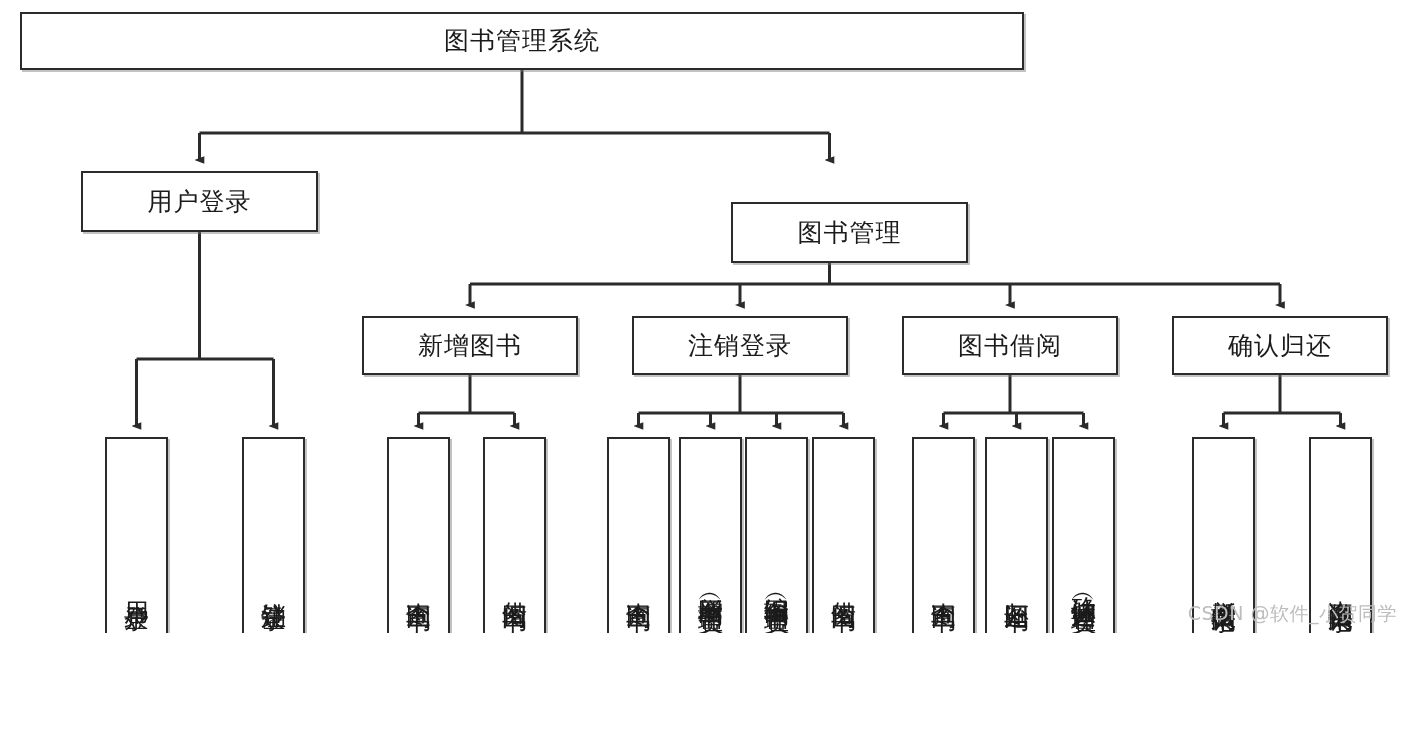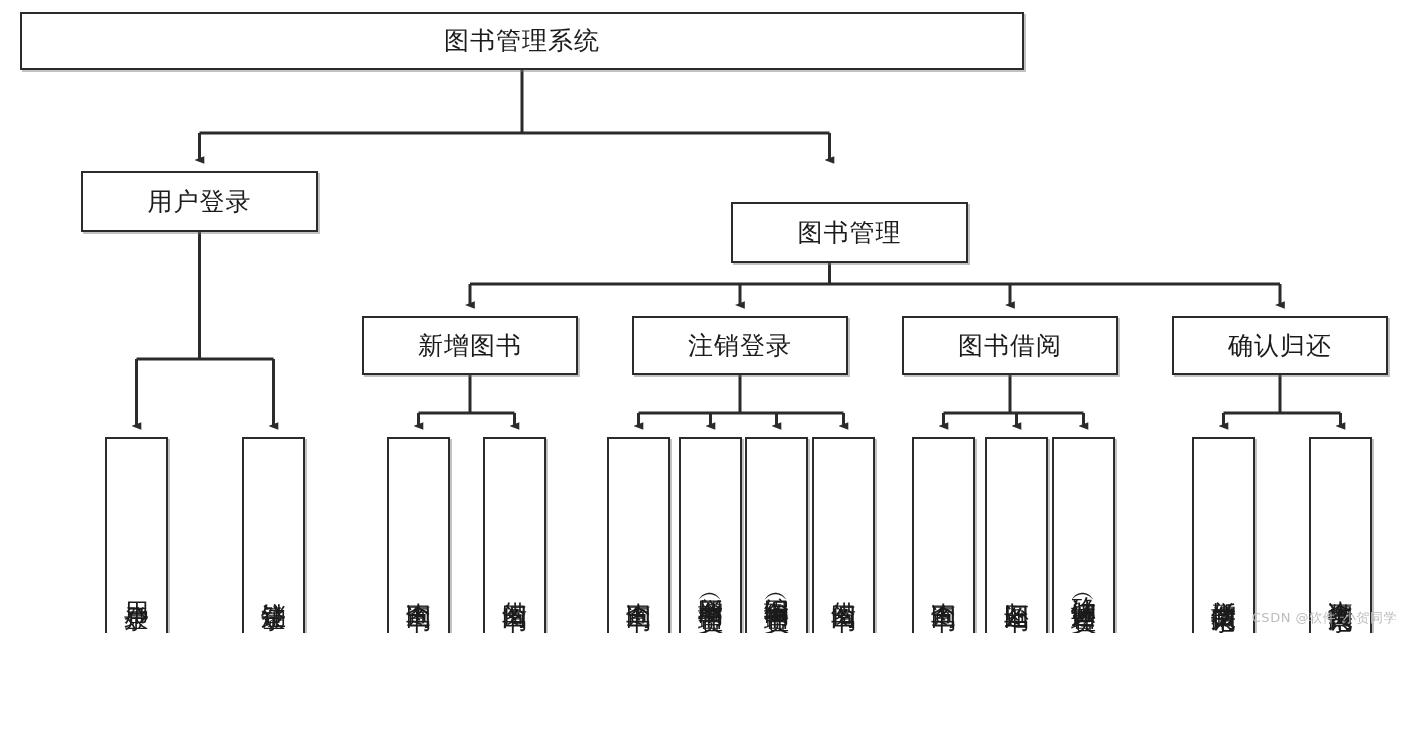--- a/index.html
+++ b/index.html
@@ -59,21 +59,21 @@
     font-size: 25px;
     line-height: 1.08;
     letter-spacing: 2px;
     white-space: nowrap;
     max-height: 100%;
   }
   #watermark {
     position: absolute;
     right: 8px;
     bottom: 6px;
-    font-size: 13px;
+    font-size: 19px;
     color: #bdbdbd;
     white-space: nowrap;
     letter-spacing: 0.5px;
   }
 </style>
 </head>
 <body>
 
 <div id="canvas">
 

